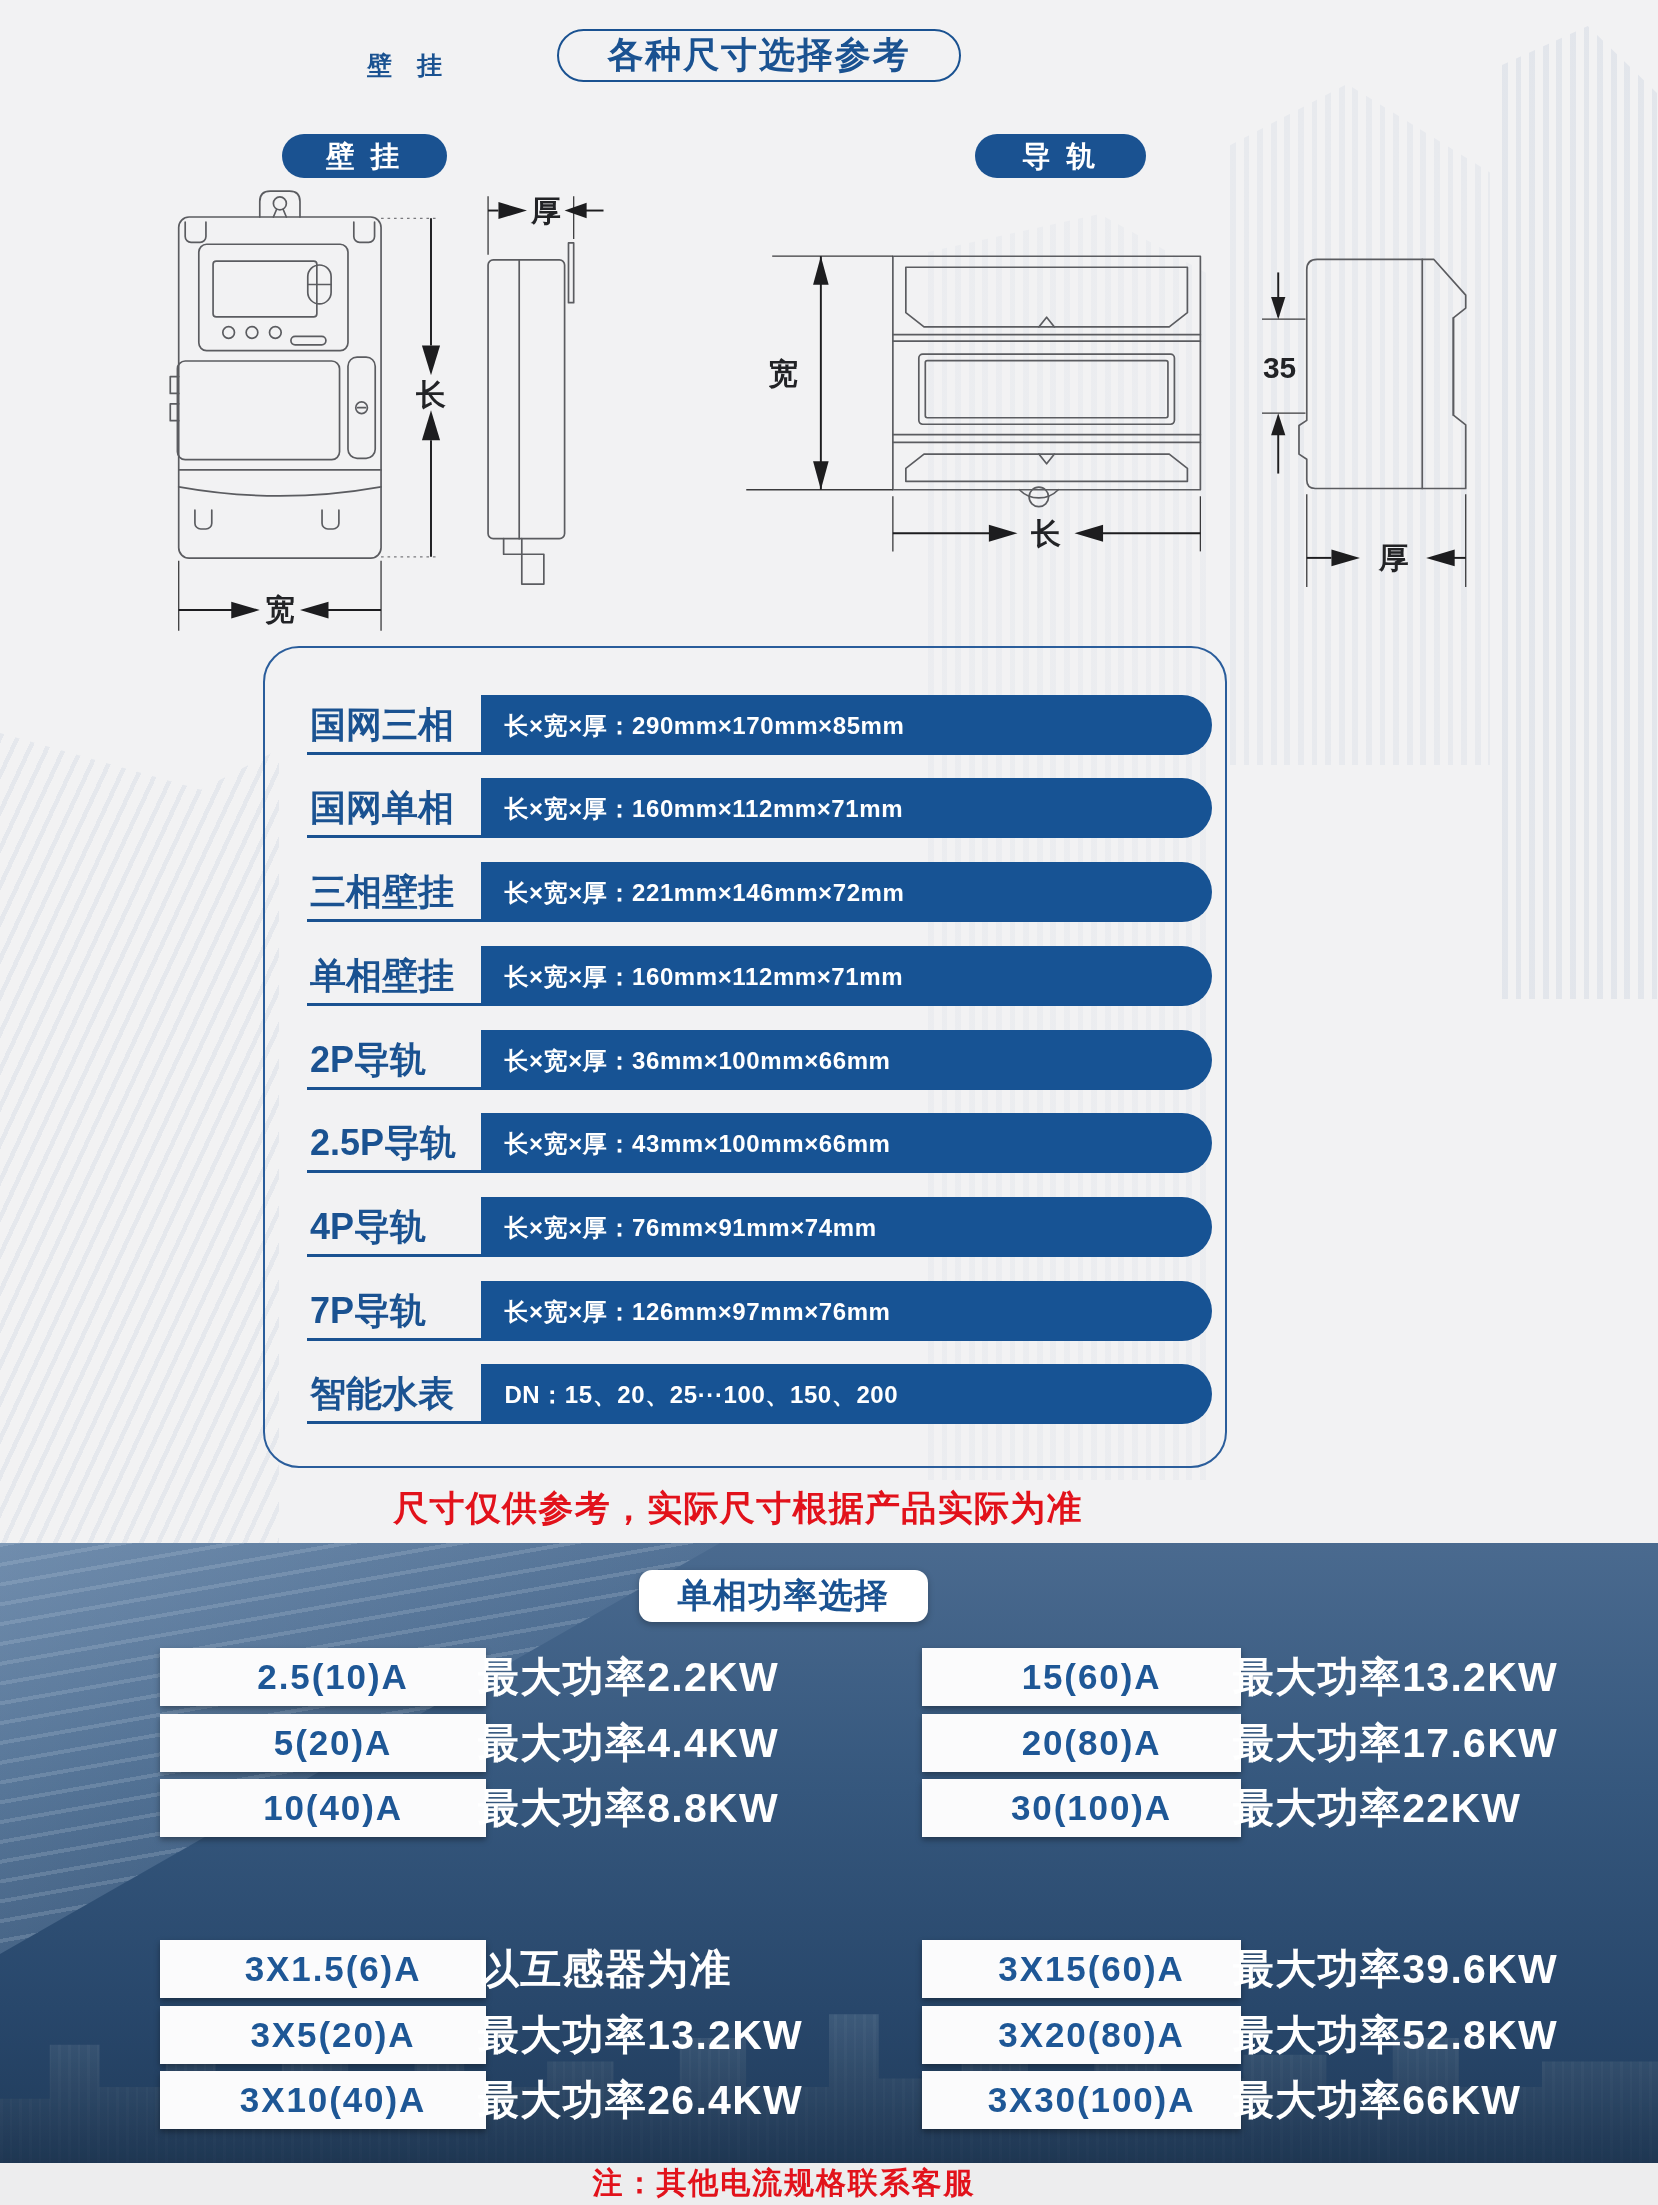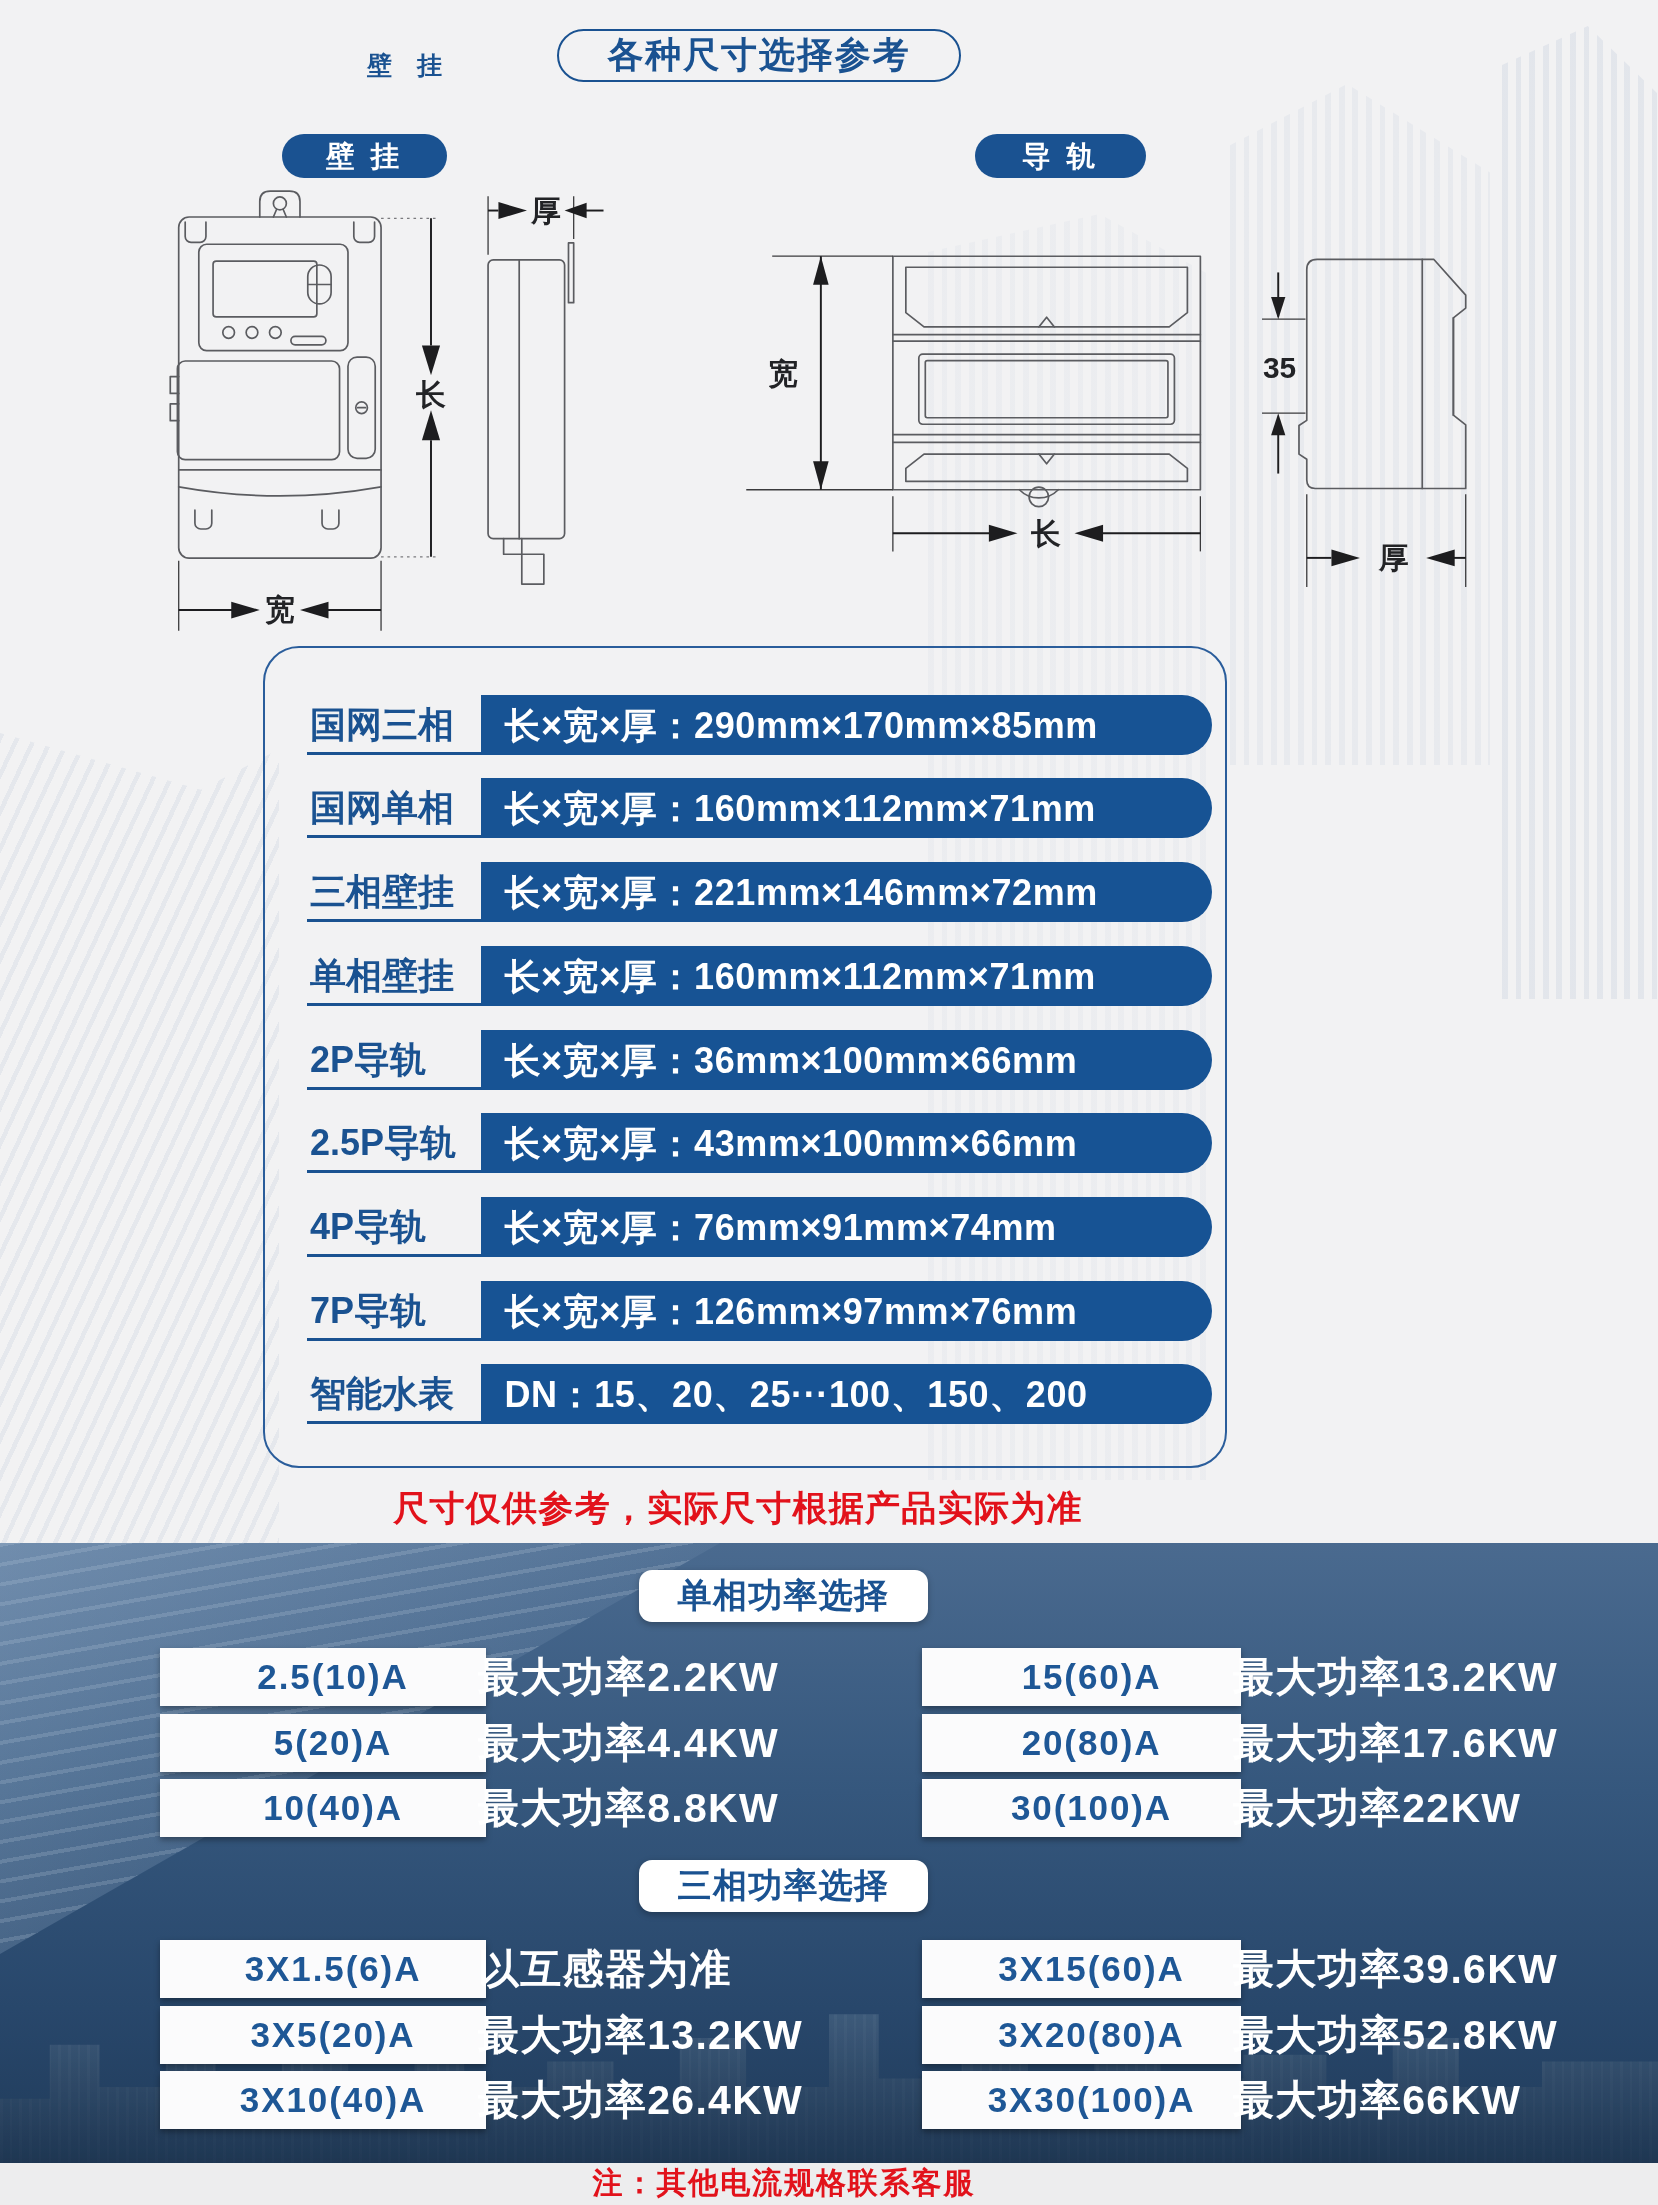--- a/index.html
+++ b/index.html
@@ -39,21 +39,21 @@
   svg .dimtext{fill:#222326;font-size:46px;font-weight:bold;text-anchor:middle;
       font-family:"Liberation Sans","DejaVu Sans",sans-serif;}
 
   
   #size-table{position:absolute;left:263px;top:646px;width:964px;height:822px;
       border:2.6px solid #2a5d9b;border-radius:36px;box-sizing:border-box;}
   .size-row{position:absolute;left:0;width:100%;height:60px;}
   .size-label{position:absolute;left:45px;top:0;height:60px;line-height:60px;
       font-size:36px;font-weight:bold;color:#1a5291;white-space:nowrap;}
   .size-bar{position:absolute;left:216px;top:0;width:731px;height:60px;line-height:61px;
-      background:#175394;border-radius:0 30px 30px 0;color:#ffffff;font-size:36px;font-weight:bold;
+      background:#175394;border-radius:0 30px 30px 0;color:#ffffff;font-size:24px;font-weight:bold;
       padding-left:23.4px;box-sizing:border-box;white-space:nowrap;letter-spacing:0.6px;}
   .size-underline{position:absolute;left:42px;top:57px;width:175px;height:3.2px;background:#1a5291;}
 
   #size-note{position:absolute;left:0;top:1485px;width:100%;text-align:center;
       font-size:35px;font-weight:bold;color:#e2121b;letter-spacing:1.3px;transform:translateX(-91px);}
 
   
   #power-section{position:absolute;left:0;top:1543px;width:1658px;height:620px;
       background:linear-gradient(180deg,#4a6a8f 0%,#35577d 40%,#28476b 75%,#203b5a 100%);overflow:hidden;}
   #power-roof{position:absolute;left:0;top:0;width:973px;height:467px;pointer-events:none;
@@ -284,23 +284,20 @@
         <div class="power-label" style="top: 171px; left: 478px;">最大功率4.4KW</div>
         <div class="current-box" style="top: 236px; left: 160px; width: 306px;">10(40)A</div>
         <div class="power-label" style="top: 236px; left: 478px;">最大功率8.8KW</div>
         <div class="current-box" style="top: 105px; left: 922px; width: 299px;">15(60)A</div>
         <div class="power-label" style="top: 105px; left: 1233px;">最大功率13.2KW</div>
         <div class="current-box" style="top: 171px; left: 922px; width: 299px;">20(80)A</div>
         <div class="power-label" style="top: 171px; left: 1233px;">最大功率17.6KW</div>
         <div class="current-box" style="top: 236px; left: 922px; width: 299px;">30(100)A</div>
         <div class="power-label" style="top: 236px; left: 1233px;">最大功率22KW</div>
       </div>
-    <div class="section-pill" id="three-pill">
-      <span>三相功率选择</span>
-    </div>
     <div id="three-rows">
         <div class="current-box" style="top: 397px; left: 160px; width: 306px;">3X1.5(6)A</div>
         <div class="power-label" style="top: 397px; left: 478px;">以互感器为准</div>
         <div class="current-box" style="top: 463px; left: 160px; width: 306px;">3X5(20)A</div>
         <div class="power-label" style="top: 463px; left: 478px;">最大功率13.2KW</div>
         <div class="current-box" style="top: 528px; left: 160px; width: 306px;">3X10(40)A</div>
         <div class="power-label" style="top: 528px; left: 478px;">最大功率26.4KW</div>
         <div class="current-box" style="top: 397px; left: 922px; width: 299px;">3X15(60)A</div>
         <div class="power-label" style="top: 397px; left: 1233px;">最大功率39.6KW</div>
         <div class="current-box" style="top: 463px; left: 922px; width: 299px;">3X20(80)A</div>

